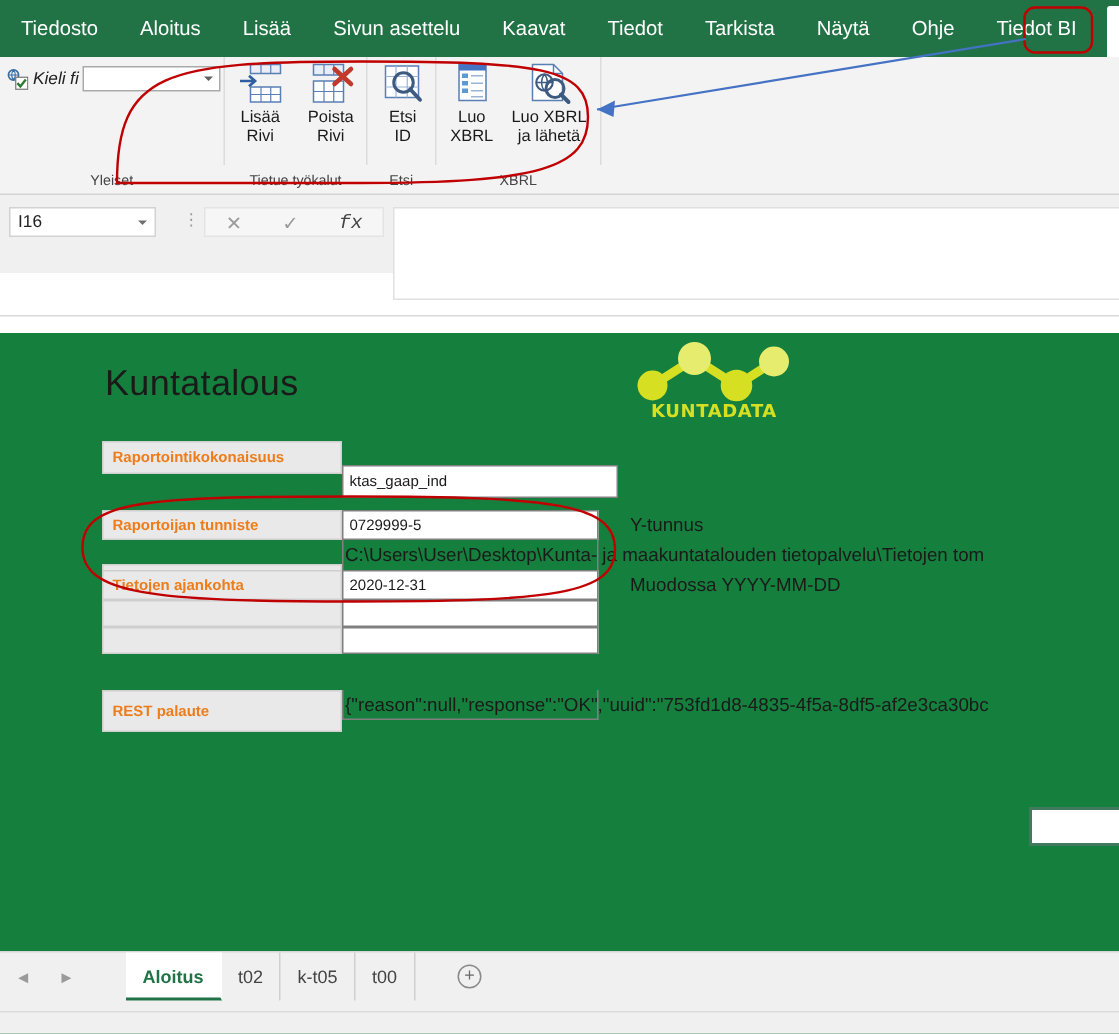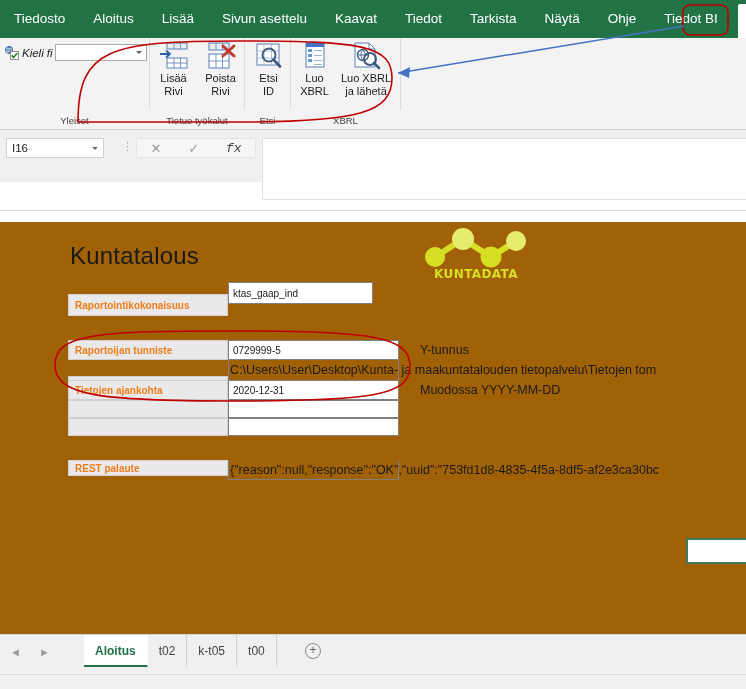--- a/index.html
+++ b/index.html
@@ -134,21 +134,21 @@
     position:absolute; left:262px; top:8px; width:486px; height:62px;
     background:#fff; border:1px solid #e0e0e0; border-right:none;
   }
   .fbar-sep {
     position:absolute; left:0; top:80px; width:746px; height:1px; background:#d9d9d9;
   }
 
   
   .sheet {
     position:absolute; left:0; top:222px; width:746px; height:412px;
-    background:#a16207;
+    background:#15803d;
   }
   .title {
     position:absolute; left:70px; top:20px;
     font-size:24px; color:#1a1a1a; letter-spacing:0.2px;
   }
 
   
   .logo { position:absolute; left:421px; top:5px; width:110px; height:58px; }
   .logo-text {
     position:absolute; left:0; top:40px; width:110px;
@@ -383,41 +383,41 @@
       <line x1="70" y1="30" x2="95" y2="14" stroke="#d7df23" stroke-width="6" stroke-linecap="round"></line>
       <circle cx="14" cy="30" r="10" fill="#d7df23"></circle>
       <circle cx="42" cy="12" r="11" fill="#e6ec6e"></circle>
       <circle cx="70" cy="30" r="10.5" fill="#d7df23"></circle>
       <circle cx="95" cy="14" r="10" fill="#e6ec6e"></circle>
     </svg>
     <div class="logo-text">KUNTADATA</div>
   </div>
 
   <div class="cell cell-label" style="left:68px; top:72px; width:160px; height:22px;">Raportointikokonaisuus</div>
-  <div class="cell cell-value" style="left:228px; top:60px; width:145px; height:22px;">ktas_gaap_ind</div>
+  <div class="cell cell-value" style="left:228px; top:88px; width:184px; height:22px;">ktas_gaap_ind</div>
 
   <div class="cell cell-label" style="left:68px; top:118px; width:160px; height:20px;">Raportoijan tunniste</div>
   <div class="cell cell-value" style="left:228px; top:118px; width:171px; height:20px;">0729999-5</div>
   <div class="cell-note" style="position:absolute; left:420px; top:121px;">Y-tunnus</div>
 
   <div class="cell cell-label" style="left:68px; top:154px; width:160px; height:20px;">Kansio</div>
   <div class="cell-overflow" style="left:230px; top:138px; width:516px; height:20px;">C:\Users\User\Desktop\Kunta- ja maakuntatalouden tietopalvelu\Tietojen tom</div>
   <div style="position:absolute; left:228px; top:138px; width:171px; height:20px; border:1px solid #808080; border-top:none; border-bottom:none; pointer-events:none;"></div>
 
   <div class="cell cell-label" style="left:68px; top:158px; width:160px; height:20px;">Tietojen ajankohta</div>
   <div class="cell cell-value" style="left:228px; top:158px; width:171px; height:20px;">2020-12-31</div>
   <div class="cell-note" style="position:absolute; left:420px; top:161px;">Muodossa YYYY-MM-DD</div>
 
   <div class="cell cell-label" style="left:68px; top:178px; width:160px; height:18px;"></div>
   <div class="cell cell-value" style="left:228px; top:178px; width:171px; height:18px;"></div>
   <div class="cell cell-label" style="left:68px; top:196px; width:160px; height:18px;"></div>
   <div class="cell cell-value" style="left:228px; top:196px; width:171px; height:18px;"></div>
 
 
-  <div class="cell cell-label" style="left:68px; top:238px; width:160px; height:16px;">REST palaute</div>
+  <div class="cell cell-label" style="left:68px; top:238px; width:160px; height:28px;">REST palaute</div>
   <div class="cell-overflow" style="left:230px; top:238px; width:516px; height:20px;">{"reason":null,"response":"OK","uuid":"753fd1d8-4835-4f5a-8df5-af2e3ca30bc</div>
   <div style="position:absolute; left:228px; top:238px; width:171px; height:20px; border:1px solid #808080; border-top:none; pointer-events:none;"></div>
 
   <div style="position:absolute; left:686px; top:316px; width:62px; height:26px; border:2px solid #41795f; background:#fff;"></div>
 
 </div>
 
 <svg class="anno" style="left:0; top:0;" width="746" height="689">
 
   <rect x="683" y="5" width="45" height="30" rx="7" ry="7" fill="none" stroke="#c00000" stroke-width="1.6"></rect>

